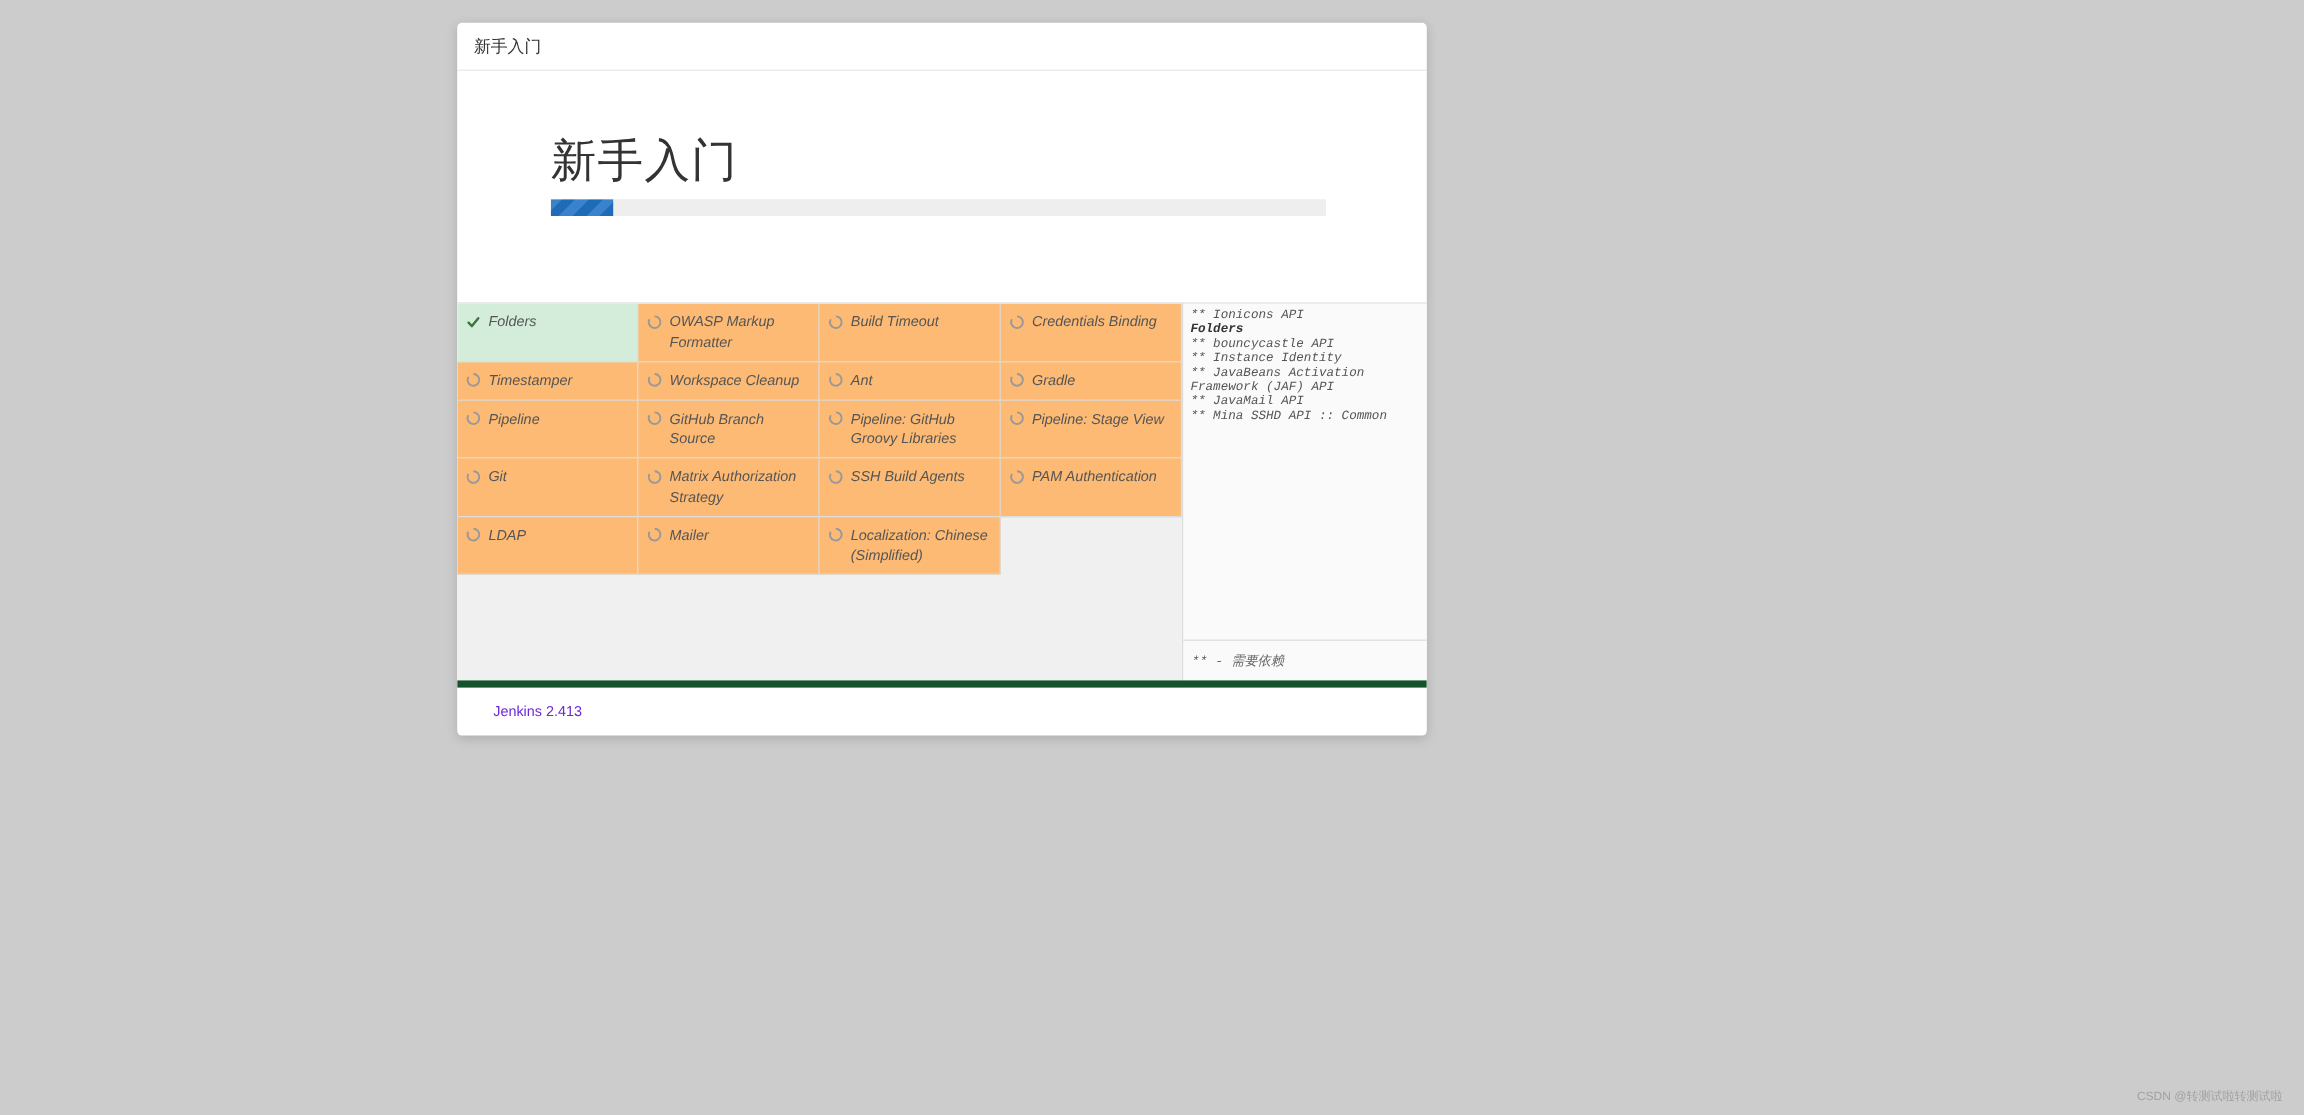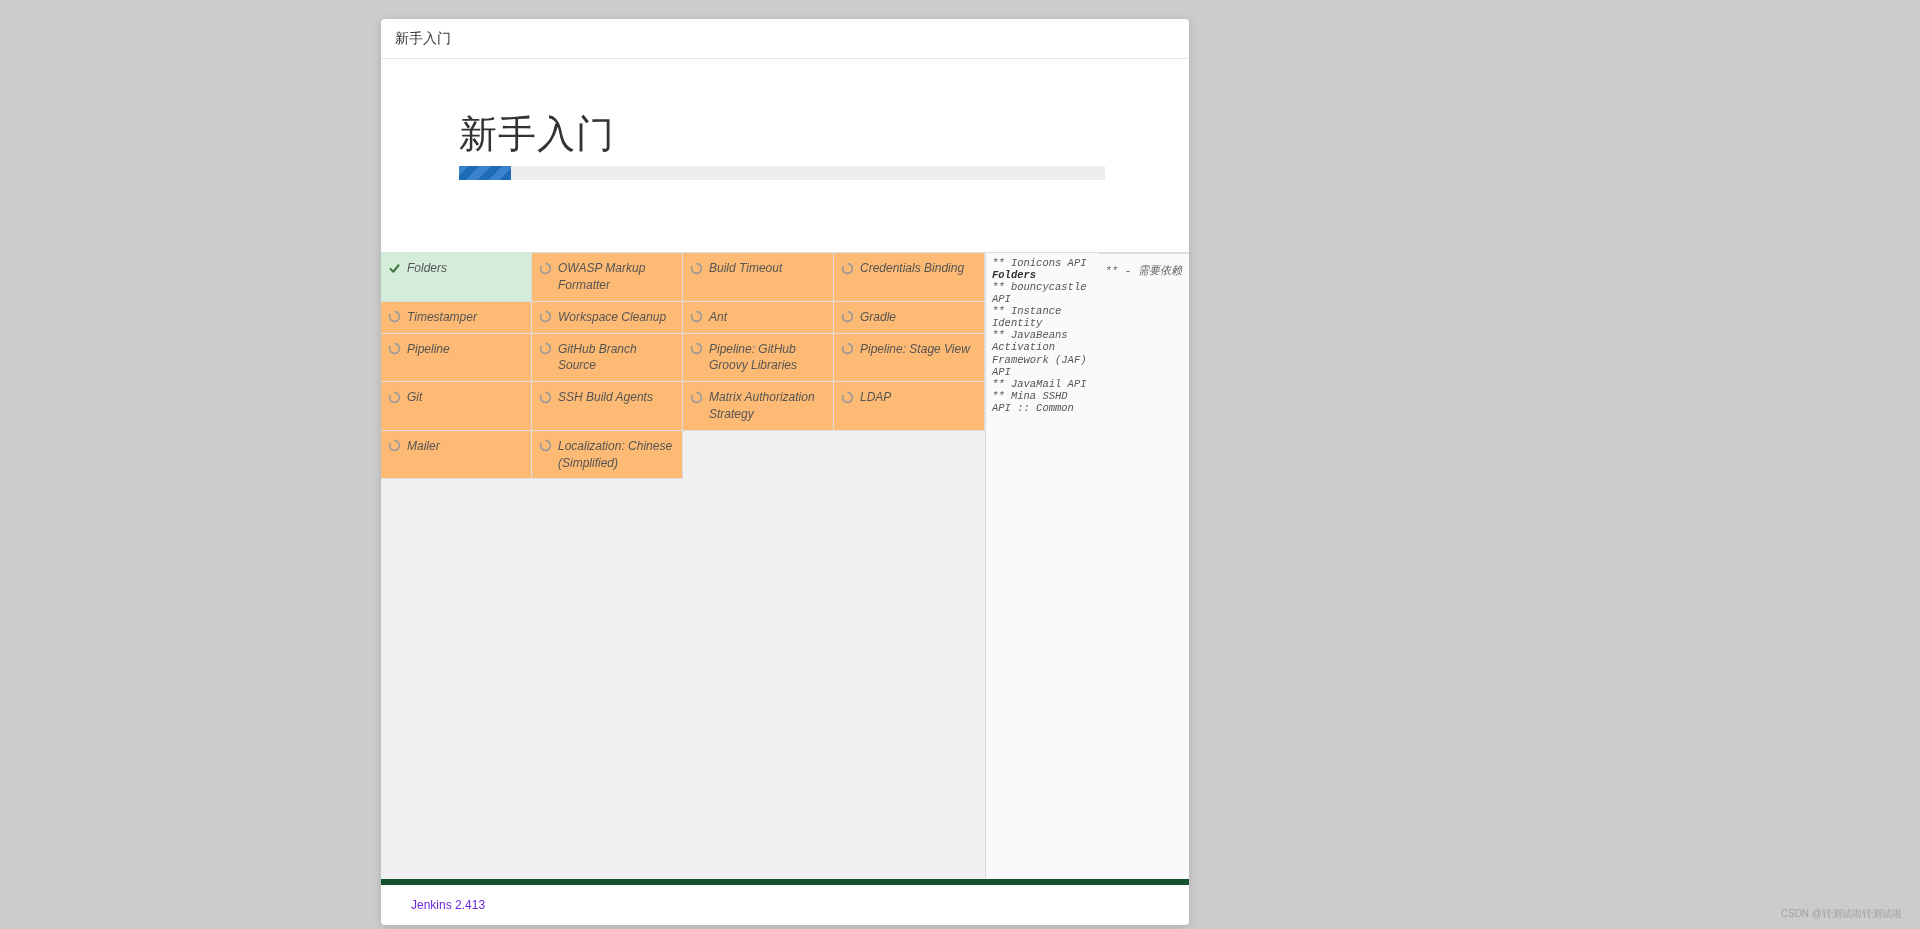--- a/index.html
+++ b/index.html
@@ -10,21 +10,21 @@
       color: #333;
       width: 1920px;
       height: 929px;
       position: relative;
     }
     .modal {
       position: absolute;
       left: 381px;
       top: 19px;
       width: 808px;
-      height: 906px;
+      height: 594px;
       background: #fff;
       border-radius: 4px;
       box-shadow: 0 2px 10px rgba(0,0,0,0.15);
       display: flex;
       flex-direction: column;
       overflow: hidden;
     }
     .modal-header {
       padding: 11px 14px 10px 14px;
       border-bottom: 1px solid #e8e8e8;
@@ -101,20 +101,21 @@
       line-height: 1.4;
     }
     .spinner-icon svg { width: 13px; height: 13px; }
     .spinner-icon path { fill: none; stroke: #999; stroke-width: 2; }
     .check-icon svg { width: 13px; height: 13px; }
     .check-icon path { fill: none; stroke: #3c763d; stroke-width: 2.5; stroke-linecap: round; stroke-linejoin: round; }
     .log-panel {
       width: 204px;
       border-left: 1px solid #ddd;
       display: flex;
+      flex-direction: column;
       background: #fafafa;
       justify-content: space-between;
     }
     .log-lines {
       flex: 1;
       padding: 4px 6px;
       font-family: "Courier New", monospace;
       font-size: 10.5px;
       color: #555;
       line-height: 1.15;
@@ -266,29 +267,37 @@
             </svg>
           </span>
           <span class="plugin-label">Git</span>
         </div>
         <div class="plugin-cell">
           <span class="plugin-icon spinner-icon">
             <svg viewBox="0 0 16 16">
               <path d="M8 2 A6 6 0 1 1 2.8 5"></path>
             </svg>
           </span>
+          <span class="plugin-label">Matrix Authorization Strategy</span>
+        </div>
+        <div class="plugin-cell">
+          <span class="plugin-icon spinner-icon">
+            <svg viewBox="0 0 16 16">
+              <path d="M8 2 A6 6 0 1 1 2.8 5"></path>
+            </svg>
+          </span>
           <span class="plugin-label">SSH Build Agents</span>
         </div>
         <div class="plugin-cell">
           <span class="plugin-icon spinner-icon">
             <svg viewBox="0 0 16 16">
               <path d="M8 2 A6 6 0 1 1 2.8 5"></path>
             </svg>
           </span>
-          <span class="plugin-label">Matrix Authorization Strategy</span>
+          <span class="plugin-label">PAM Authentication</span>
         </div>
         <div class="plugin-cell">
           <span class="plugin-icon spinner-icon">
             <svg viewBox="0 0 16 16">
               <path d="M8 2 A6 6 0 1 1 2.8 5"></path>
             </svg>
           </span>
           <span class="plugin-label">LDAP</span>
         </div>
         <div class="plugin-cell">

